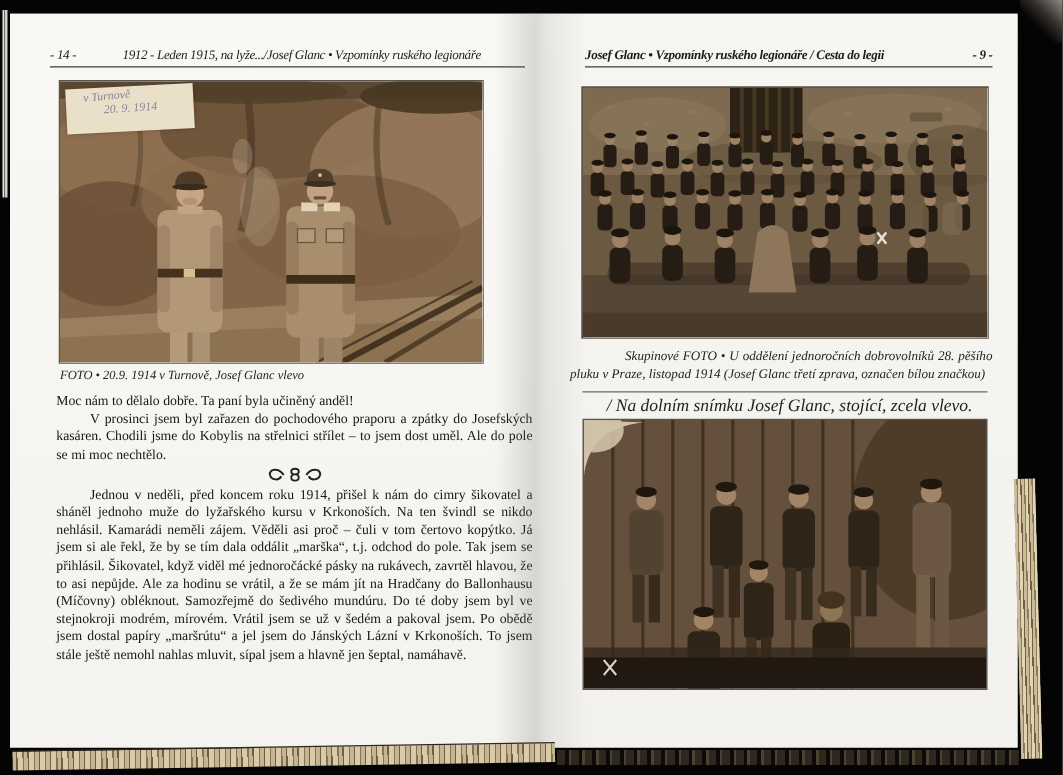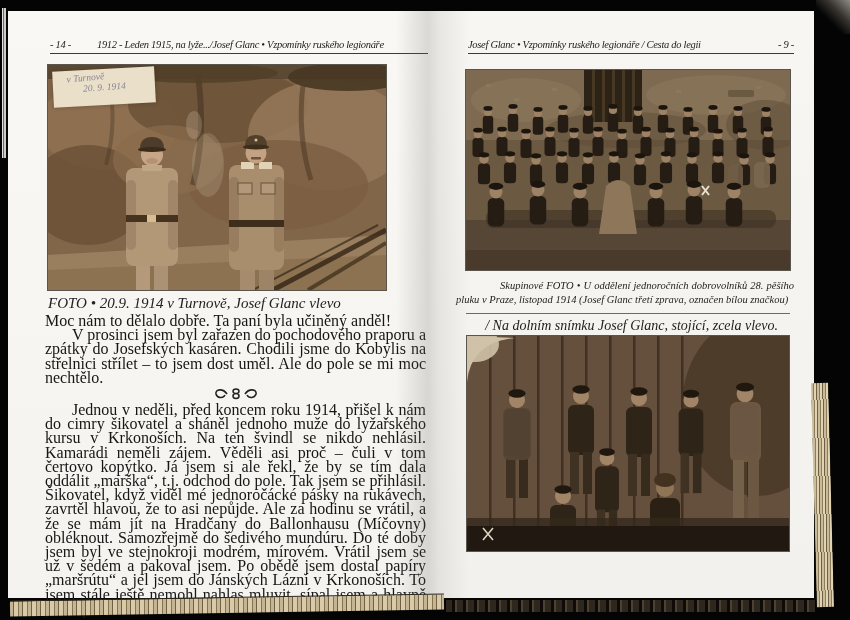--- a/index.html
+++ b/index.html
@@ -9,48 +9,48 @@
   .spread{position:absolute;left:8px;top:11px;width:806px;height:587px;background:#f6f5f1;}
   .page{position:absolute;top:0;height:587px;}
   .page-left{left:0;width:420px;background:linear-gradient(180deg,#f9f8f4 0%,#f4f3ef 100%);}
   .page-right{left:420px;width:386px;background:linear-gradient(180deg,#f7f6f2 0%,#f2f1ed 100%);}
   .gutter{position:absolute;left:388px;top:0;width:74px;height:587px;pointer-events:none;
     background:linear-gradient(90deg,rgba(110,108,104,0) 0%,rgba(110,108,104,0.22) 42%,rgba(150,148,144,0.16) 58%,rgba(110,108,104,0) 100%);}
 
   
   .hdr{position:absolute;display:flex;align-items:baseline;border-bottom:1px solid #3b3b39;padding-bottom:3px;
        font-style:italic;color:#1c1c1c;font-size:10.5px;letter-spacing:-0.3px;white-space:nowrap;}
-  .hdrL{left:42px;top:28px;width:380px;}
+  .hdrL{left:32px;top:28px;width:380px;gap:11px;}
   .hdrL .pnum{margin-right:26px;}
-  .hdrR{left:40px;top:28px;width:326px;}
+  .hdrR{left:40px;top:28px;width:326px;font-weight:bold;}
   .hdrR .htitle{flex:1;}
   .pnum{font-style:italic;}
 
   
   .photo{position:absolute;overflow:hidden;box-shadow:0 0 0 1px #59544c, inset 0 0 22px rgba(55,35,15,.35);}
   .photo svg{display:block;width:100%;height:100%;}
   .photo1{left:40px;top:54px;width:338px;height:225px;}
   .photo2{left:38px;top:59px;width:324px;height:200px;}
   .photo3{left:39px;top:325px;width:322px;height:215px;}
 
   .hand{position:absolute;left:5px;top:4px;width:102px;height:36px;background:#eadfc9;transform:rotate(-3deg);
         box-shadow:0 0 4px rgba(60,40,20,.4);padding:2px 4px;box-sizing:border-box;
         font-style:italic;font-size:9.5px;color:#8a8496;line-height:11px;}
   .hand .hl1{margin-left:10px;transform:rotate(-2deg);}
   .hand .hl2{margin-left:26px;transform:rotate(-1deg);}
 
   
   .cap{position:absolute;font-style:italic;color:#222;}
-  .capL{left:40px;top:284px;width:344px;font-size:15px;}
+  .capL{left:40px;top:284px;width:344px;font-size:10px;}
   .capR1{left:28px;top:268px;width:338px;font-size:10.5px;line-height:14px;text-align:justify;text-indent:44px;}
   .caprule{position:absolute;left:38px;top:302px;width:324px;height:0;border-top:1px solid #6a6a66;}
   .capR2{left:26px;top:307px;width:324px;font-size:14px;text-align:right;}
 
   
-  .body{position:absolute;left:37px;top:303px;width:381px;font-size:16px;line-height:14.2px;color:#161616;
+  .body{position:absolute;left:37px;top:303px;width:381px;font-size:11px;line-height:14.2px;color:#161616;
         text-align:justify;}
   .body p{margin:0;}
   .body p.pi{text-indent:27px;}
   .orn{height:17px;text-align:center;padding-top:1px;}
   .orn svg{display:inline-block;vertical-align:top;}
 
   
   .edge-left{position:absolute;left:2px;top:8px;width:4px;height:150px;
     background:linear-gradient(90deg,#e3e2de 0 1px,#6e6c68 1px 2px,#cfcdc9 2px 4px);}
   .corner-tr{position:absolute;right:0;top:0;width:34px;height:34px;

